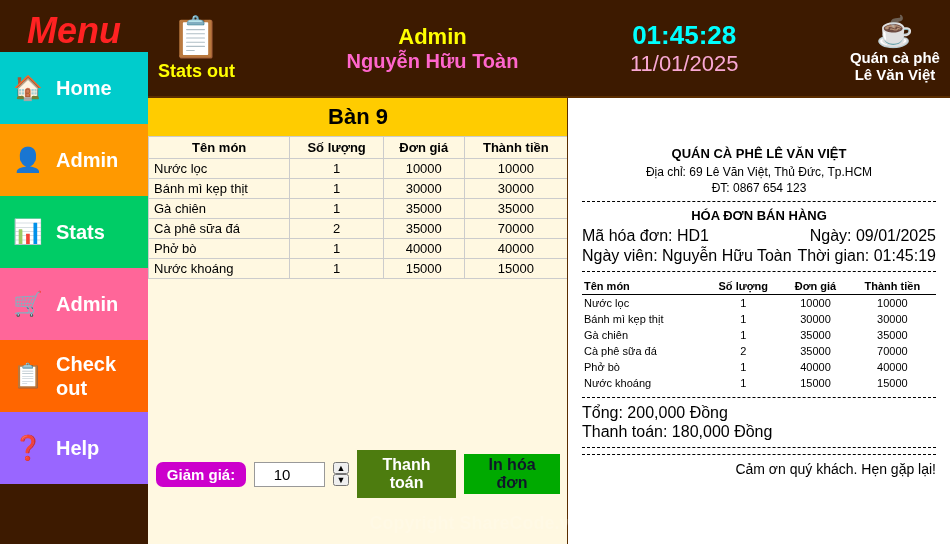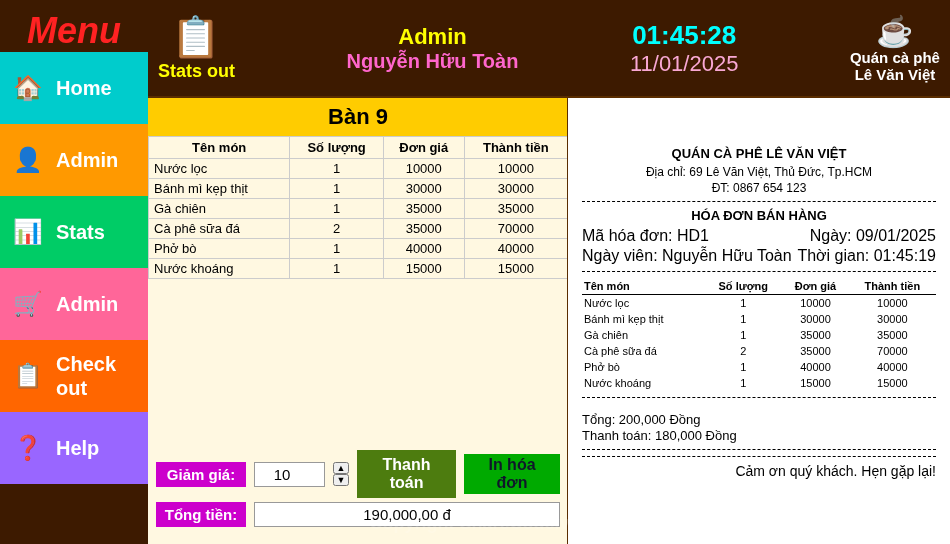--- a/index.html
+++ b/index.html
@@ -202,20 +202,21 @@
     }
 
     .control-label {
       background: #cc00cc;
       color: white;
       font-weight: bold;
       font-size: 15px;
       padding: 4px 8px;
       min-width: 90px;
       text-align: center;
+      border-radius: 7px;
     }
     .control-label.total-label {
       background: #cc00cc;
     }
 
     .discount-input {
       width: 71px;
       font-size: 15px;
       padding: 3px;
       text-align: center;
@@ -314,22 +315,22 @@
       text-align: center;
     }
     .receipt-table th:first-child { text-align: left; }
     .receipt-table td {
       padding: 2px 2px;
       text-align: center;
     }
     .receipt-table td:first-child { text-align: left; }
 
     .receipt-totals {
-      font-size: 13px;
-      margin-top: 14px;
+      font-size: 16px;
+      margin-top: 6px;
     }
     .receipt-totals p { margin: 1px 0; }
 
     .receipt-watermark {
       text-align: center;
       color: #aaa;
       font-size: 13px;
       font-weight: bold;
       margin: 6px 0;
     }
@@ -476,24 +477,20 @@
   <div class="control-row">
     <div class="control-label">Giảm giá:</div>
     <input class="discount-input" type="number" value="10" style="">
     <div class="spinner">
       <button>▲</button>
       <button>▼</button>
     </div>
     <button class="btn-pay">Thanh toán</button>
     <button class="btn-print">In hóa đơn</button>
   </div>
-  <div class="control-row">
-    <div class="control-label total-label">Tổng tiền:</div>
-    <input class="total-input" type="text" value="190,000,00 đ" style="">
-  </div>
 </div>
 
 <div id="divider"></div>
 
 <div id="receipt">
   <div class="receipt-header">QUÁN CÀ PHÊ LÊ VĂN VIỆT</div>
   <div class="receipt-line">Địa chỉ: 69 Lê Văn Việt, Thủ Đức, Tp.HCM</div>
   <div class="receipt-line">ĐT: 0867 654 123</div>
   <div class="receipt-dashes"></div>
   <div class="receipt-title">HÓA ĐƠN BÁN HÀNG</div>

